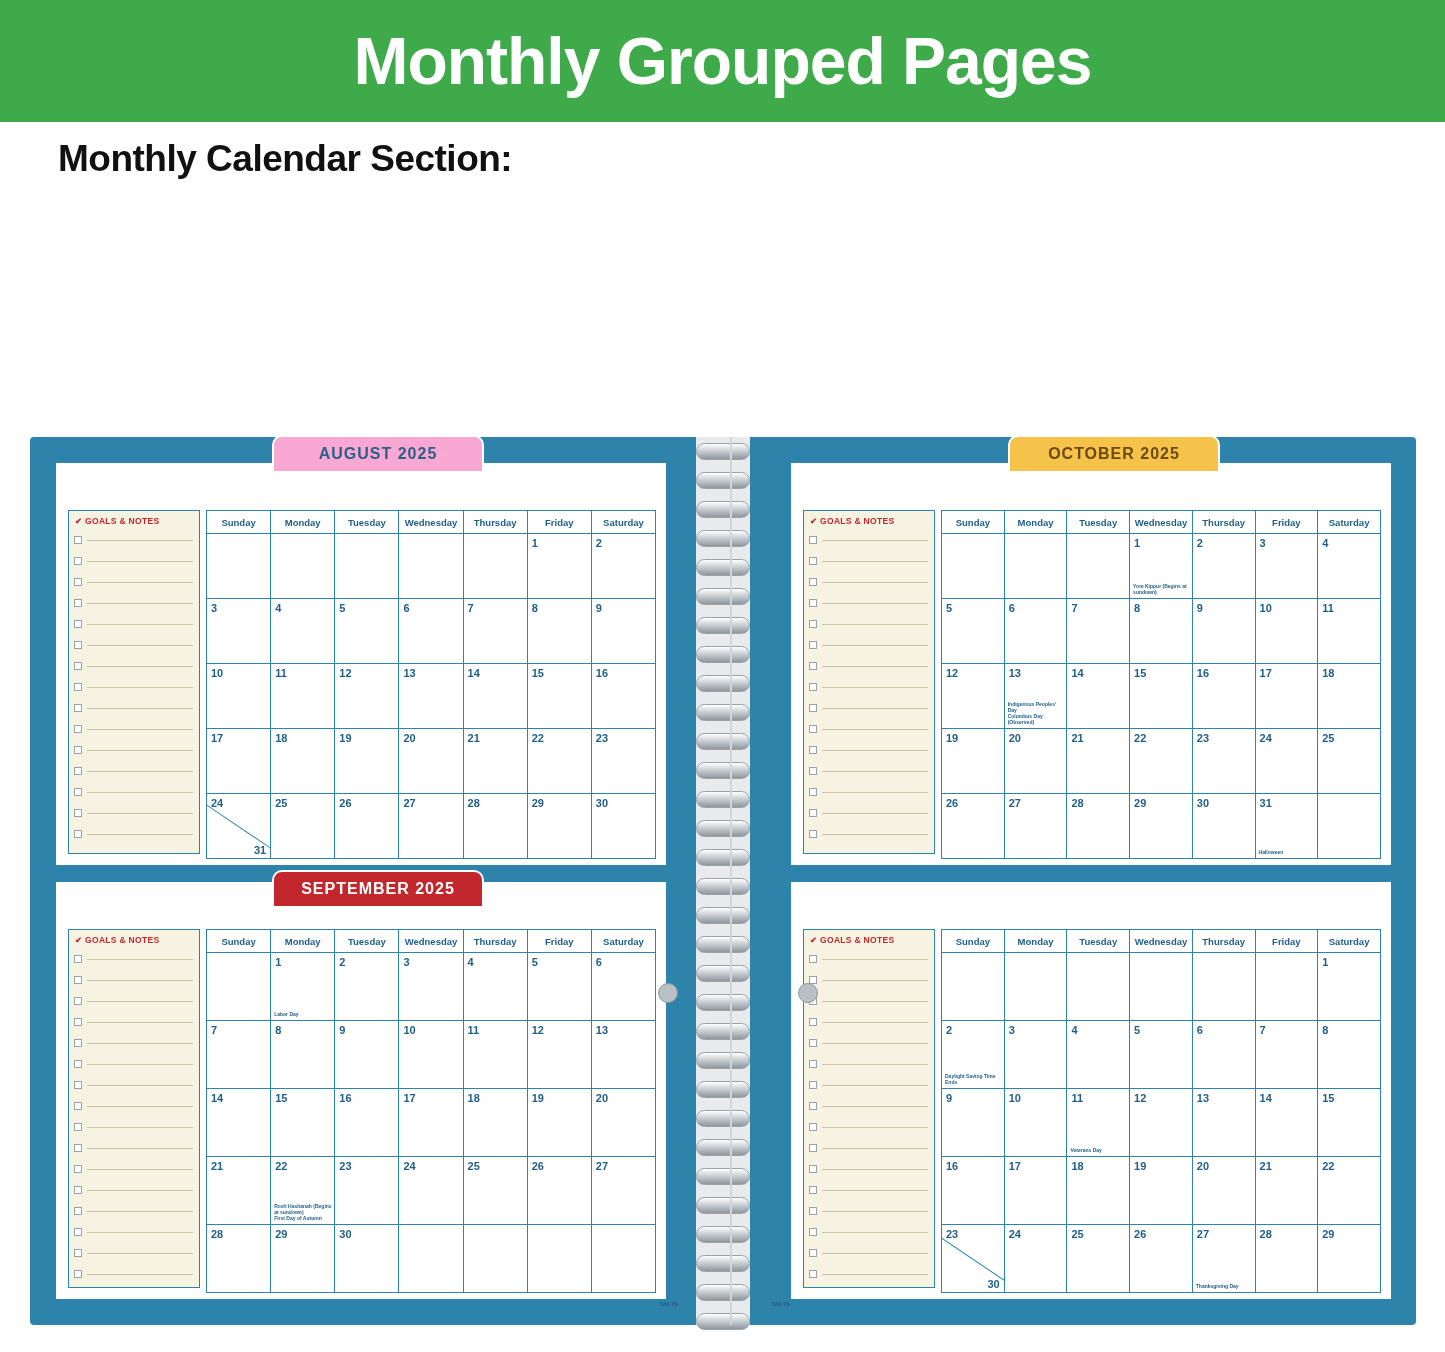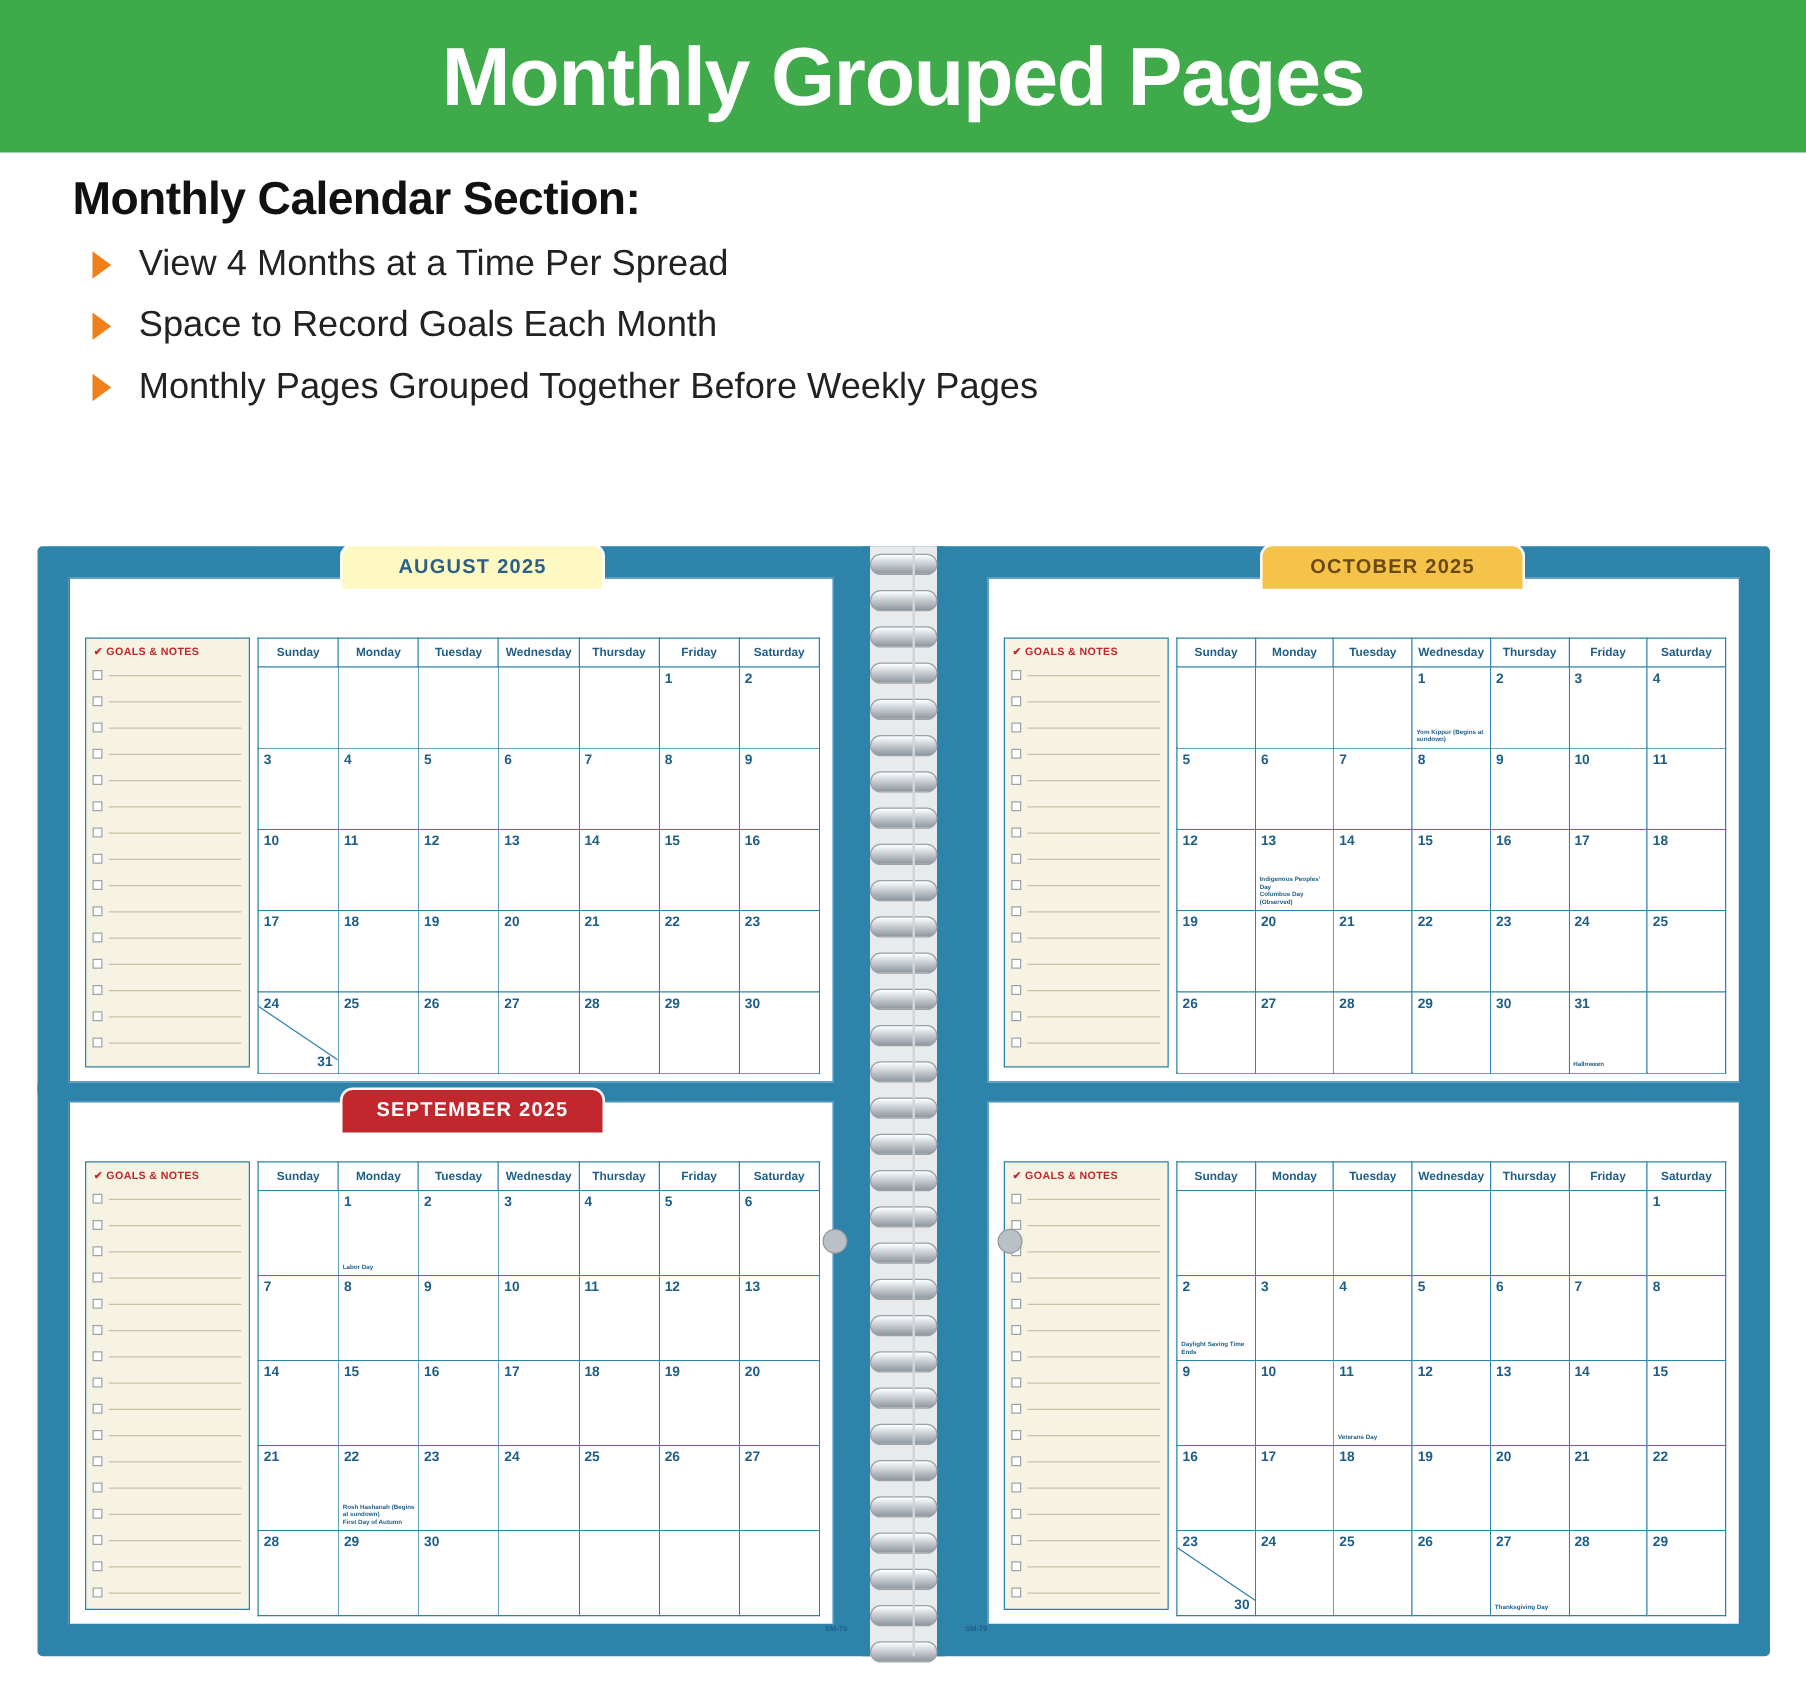--- a/index.html
+++ b/index.html
@@ -74,21 +74,21 @@
     position:absolute;
     height:38px;
     border-radius:10px 10px 0 0;
     display:flex;align-items:center;justify-content:center;
     border:2px solid #ffffff;
     box-sizing:border-box;
     font-size:16px;font-weight:bold;letter-spacing:1px;
     color:#1d4f73;
     z-index:5;
   }
-  .tab-aug{left:242px;top:-2px;width:212px;background:#fef9c3;color:#2c5f85;}
+  .tab-aug{left:242px;top:-2px;width:212px;background:#f9a8d4;color:#2c5f85;}
   .tab-oct{left:978px;top:-2px;width:212px;background:#f5c24a;color:#6b4a10;}
   .tab-sep{left:242px;top:433px;width:212px;background:#c1272d;color:#ffffff;}
   .tab-nov{left:978px;top:433px;width:212px;background:#9aab3f;color:#ffffff;}
 
   
   .goals{
     position:absolute;
     background:#f7f3e2;
     border:1px solid #2e83ab;
     box-sizing:border-box;
@@ -179,34 +179,20 @@
 </style>
 </head>
 <body>
 
 <div class="banner">
   <div class="banner-title">Monthly Grouped Pages</div>
 </div>
 
 <div class="intro">
   <h2>Monthly Calendar Section:</h2>
-  <div class="bullets">
-    <div class="bullet">
-      <span class="arrow"></span>
-      <span class="bullet-text">View 4 Months at a Time Per Spread</span>
-    </div>
-    <div class="bullet">
-      <span class="arrow"></span>
-      <span class="bullet-text">Space to Record Goals Each Month</span>
-    </div>
-    <div class="bullet">
-      <span class="arrow"></span>
-      <span class="bullet-text">Monthly Pages Grouped Together Before Weekly Pages</span>
-    </div>
-  </div>
 </div>
 
 <div class="planner">
 
   <div class="mid-divider"></div>
 
   <div class="page tl">
       <div class="goals" style="left: 12px; top: 47px; width: 132px; height: 344px;">
         <div class="goals-title">✔ GOALS &amp; NOTES</div>
         <div class="goal-line">

